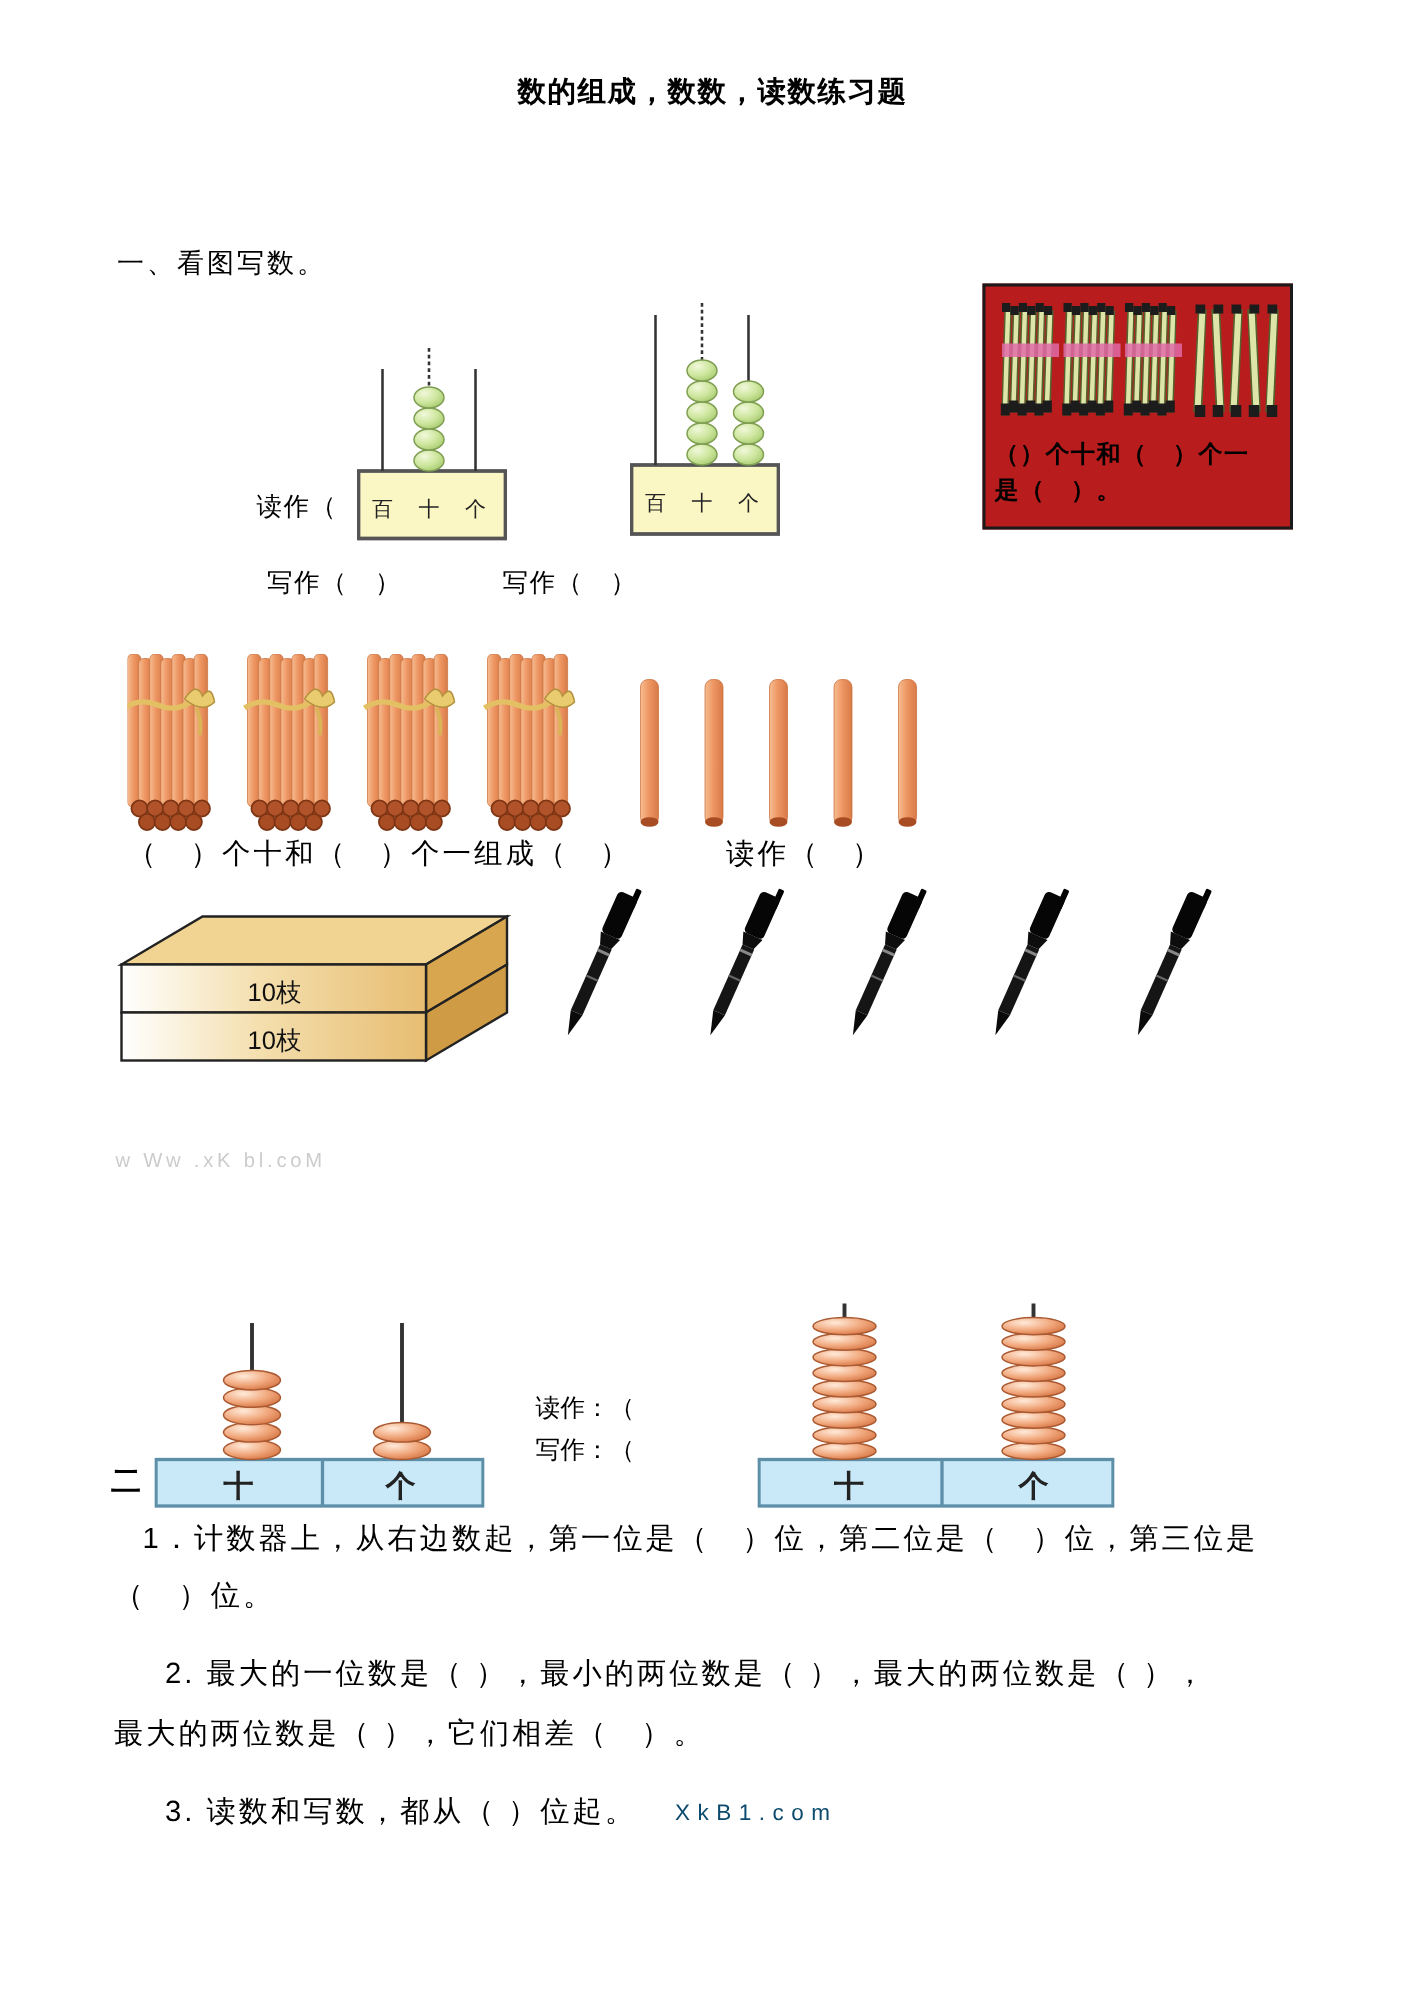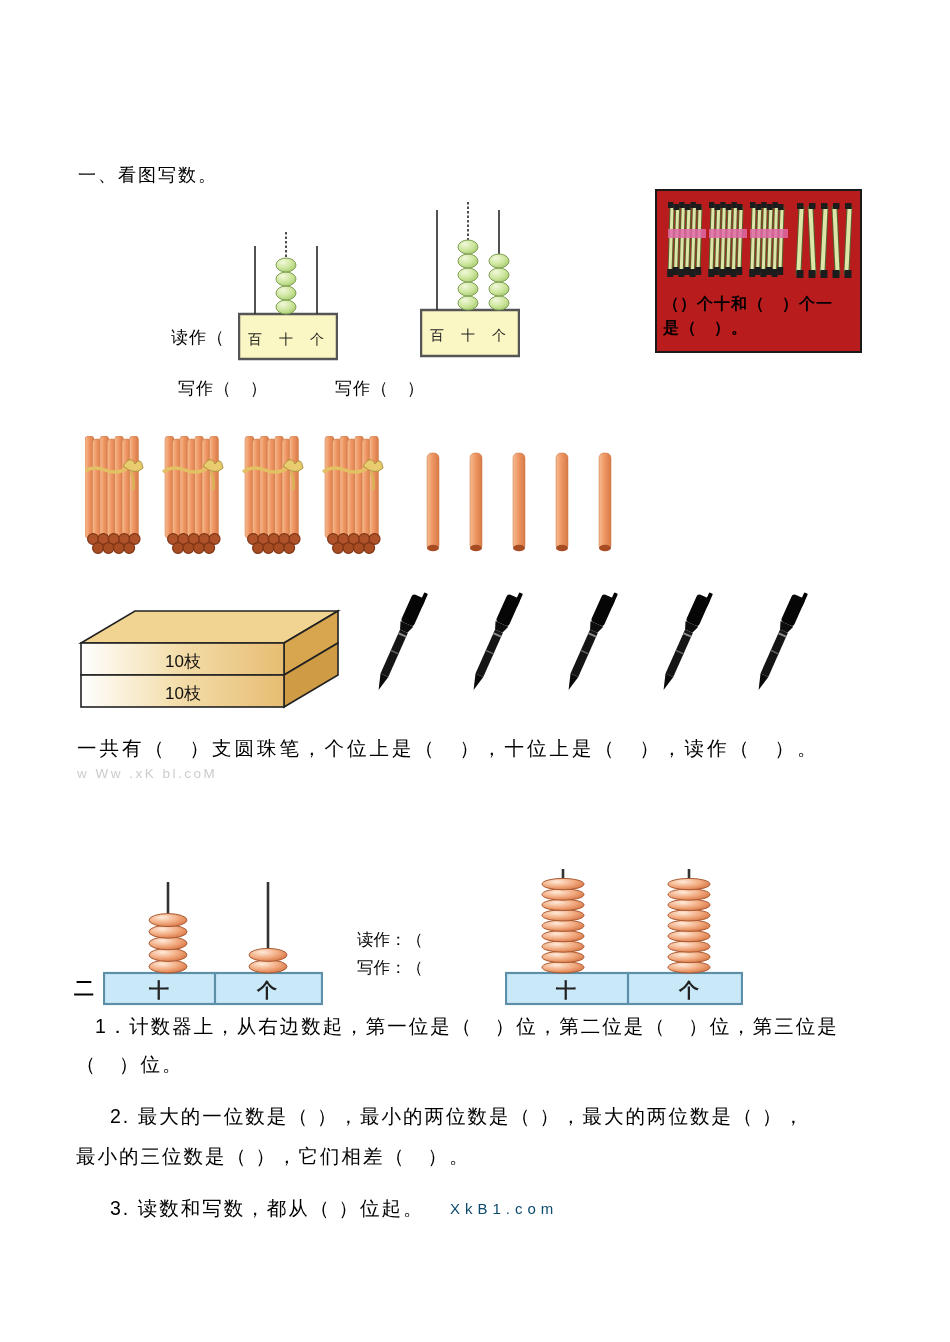--- a/index.html
+++ b/index.html
@@ -15,20 +15,21 @@
   .wm{color:#cccccc;text-align:center;}
   .fig{position:absolute;}
   .boxed{position:absolute;border:2px solid #1a1a1a;background:#b91c1c;}
   .boxtext{font-size:16px;font-weight:700;letter-spacing:1px;}
 </style>
 </head>
 <body>
 
 <div id="page">
 
+  <div class="t title">数的组成，数数，读数练习题</div>
 
   <div class="t h1" style="left:78px;top:164px">一、看图写数。</div>
 
   <div class="fig" style="left:238px;top:222px"><svg width="100" height="140">
         <defs>
           <radialGradient id="g1" cx="35%" cy="30%" r="80%">
             <stop offset="0%" stop-color="#f1f8da"></stop>
             <stop offset="55%" stop-color="#cde69d"></stop>
             <stop offset="100%" stop-color="#a3c86b"></stop>
           </radialGradient>
@@ -265,20 +266,21 @@
         <ellipse cx="348" cy="112" rx="6" ry="3.2" fill="#a84c24"></ellipse>
         <rect x="385" y="17" width="12" height="97" rx="5" fill="url(#g3)" stroke="#c9713d" stroke-width="0.5"></rect>
         <ellipse cx="391" cy="112" rx="6" ry="3.2" fill="#a84c24"></ellipse>
         <rect x="428" y="17" width="12" height="97" rx="5" fill="url(#g3)" stroke="#c9713d" stroke-width="0.5"></rect>
         <ellipse cx="434" cy="112" rx="6" ry="3.2" fill="#a84c24"></ellipse>
         <rect x="471" y="17" width="12" height="97" rx="5" fill="url(#g3)" stroke="#c9713d" stroke-width="0.5"></rect>
         <ellipse cx="477" cy="112" rx="6" ry="3.2" fill="#a84c24"></ellipse>
         <rect x="514" y="17" width="12" height="97" rx="5" fill="url(#g3)" stroke="#c9713d" stroke-width="0.5"></rect>
         <ellipse cx="520" cy="112" rx="6" ry="3.2" fill="#a84c24"></ellipse>
       </svg></div>
+  <div class="t" style="left:85px;top:558px;font-size:19px;letter-spacing:2px">（　）个十和（　）个一组成（　）　　　读作（　）</div>
 
   <div class="fig" style="left:78px;top:604px"><svg width="300" height="110">
         <defs>
           <linearGradient id="g4" x1="0%" y1="0%" x2="100%" y2="0%">
             <stop offset="0%" stop-color="#ffffff"></stop>
             <stop offset="45%" stop-color="#f4dfae"></stop>
             <stop offset="100%" stop-color="#e7bd72"></stop>
           </linearGradient>
         </defs>
         <polygon points="3,39 57,7 260,7 206,39" fill="#f1d491" stroke="#222" stroke-width="1.6"></polygon>
@@ -329,21 +331,20 @@
         <g transform="translate(380,2) rotate(24 38 58)">
           <rect x="41" y="0" width="4" height="14" rx="1" fill="#000"></rect>
           <rect x="31" y="6" width="14" height="30" rx="3" fill="#060606"></rect>
           <polygon points="31,36 45,36 42,44 34,44" fill="#0d0d0d"></polygon>
           <rect x="34" y="44" width="8.5" height="48" fill="#151515"></rect>
           <rect x="34" y="47" width="8.5" height="2" fill="#888"></rect>
           <rect x="34" y="66" width="8.5" height="1.5" fill="#666"></rect>
           <polygon points="34,92 42.5,92 39,108" fill="#0a0a0a"></polygon>
         </g>
       </svg></div>
-  <div class="t" style="left:77px;top:736px;font-size:19.5px;letter-spacing:3px">一共有（　）支圆珠笔，个位上是（　），十位上是（　），读作（　）。</div>
   <div class="t wm" style="left:77px;top:766px;font-size:13.5px;letter-spacing:2.5px">w Ww .xK bl.coM</div>
 
   <div class="fig" style="left:103px;top:876px"><svg width="220" height="130">
         <defs>
           <radialGradient id="g5" cx="35%" cy="30%" r="80%">
             <stop offset="0%" stop-color="#ffead9"></stop>
             <stop offset="55%" stop-color="#f1a87d"></stop>
             <stop offset="100%" stop-color="#d4713f"></stop>
           </radialGradient>
         </defs>
@@ -396,17 +397,17 @@
       </svg></div>
 
   <div class="t" style="left:357px;top:929px;font-size:16.5px">读作：（</div>
   <div class="t" style="left:357px;top:957px;font-size:16.5px">写作：（</div>
 
   <div class="t" style="left:74px;top:976px;font-size:20px;font-weight:600">二</div>
 
   <div class="t q" style="left:95px;top:1014px">1．计数器上，从右边数起，第一位是（　）位，第二位是（　）位，第三位是</div>
   <div class="t q" style="left:76px;top:1052px">（　）位。</div>
   <div class="t q" style="left:110px;top:1104px">2. 最大的一位数是（ ），最小的两位数是（ ），最大的两位数是（ ），</div>
-  <div class="t q" style="left:76px;top:1144px">最小的三位数是（ ），它们相差（　）。</div>
+  <div class="t q" style="left:76px;top:1144px">最大的两位数是（ ），它们相差（　）。</div>
   <div class="t q" style="left:110px;top:1196px">3. 读数和写数，都从（ ）位起。</div>
   <div class="t wm" style="left:450px;top:1200px;font-size:15px;letter-spacing:5px;color:#0c4a6e">XkB1.com</div>
 
 </div>
 
 </body></html>

